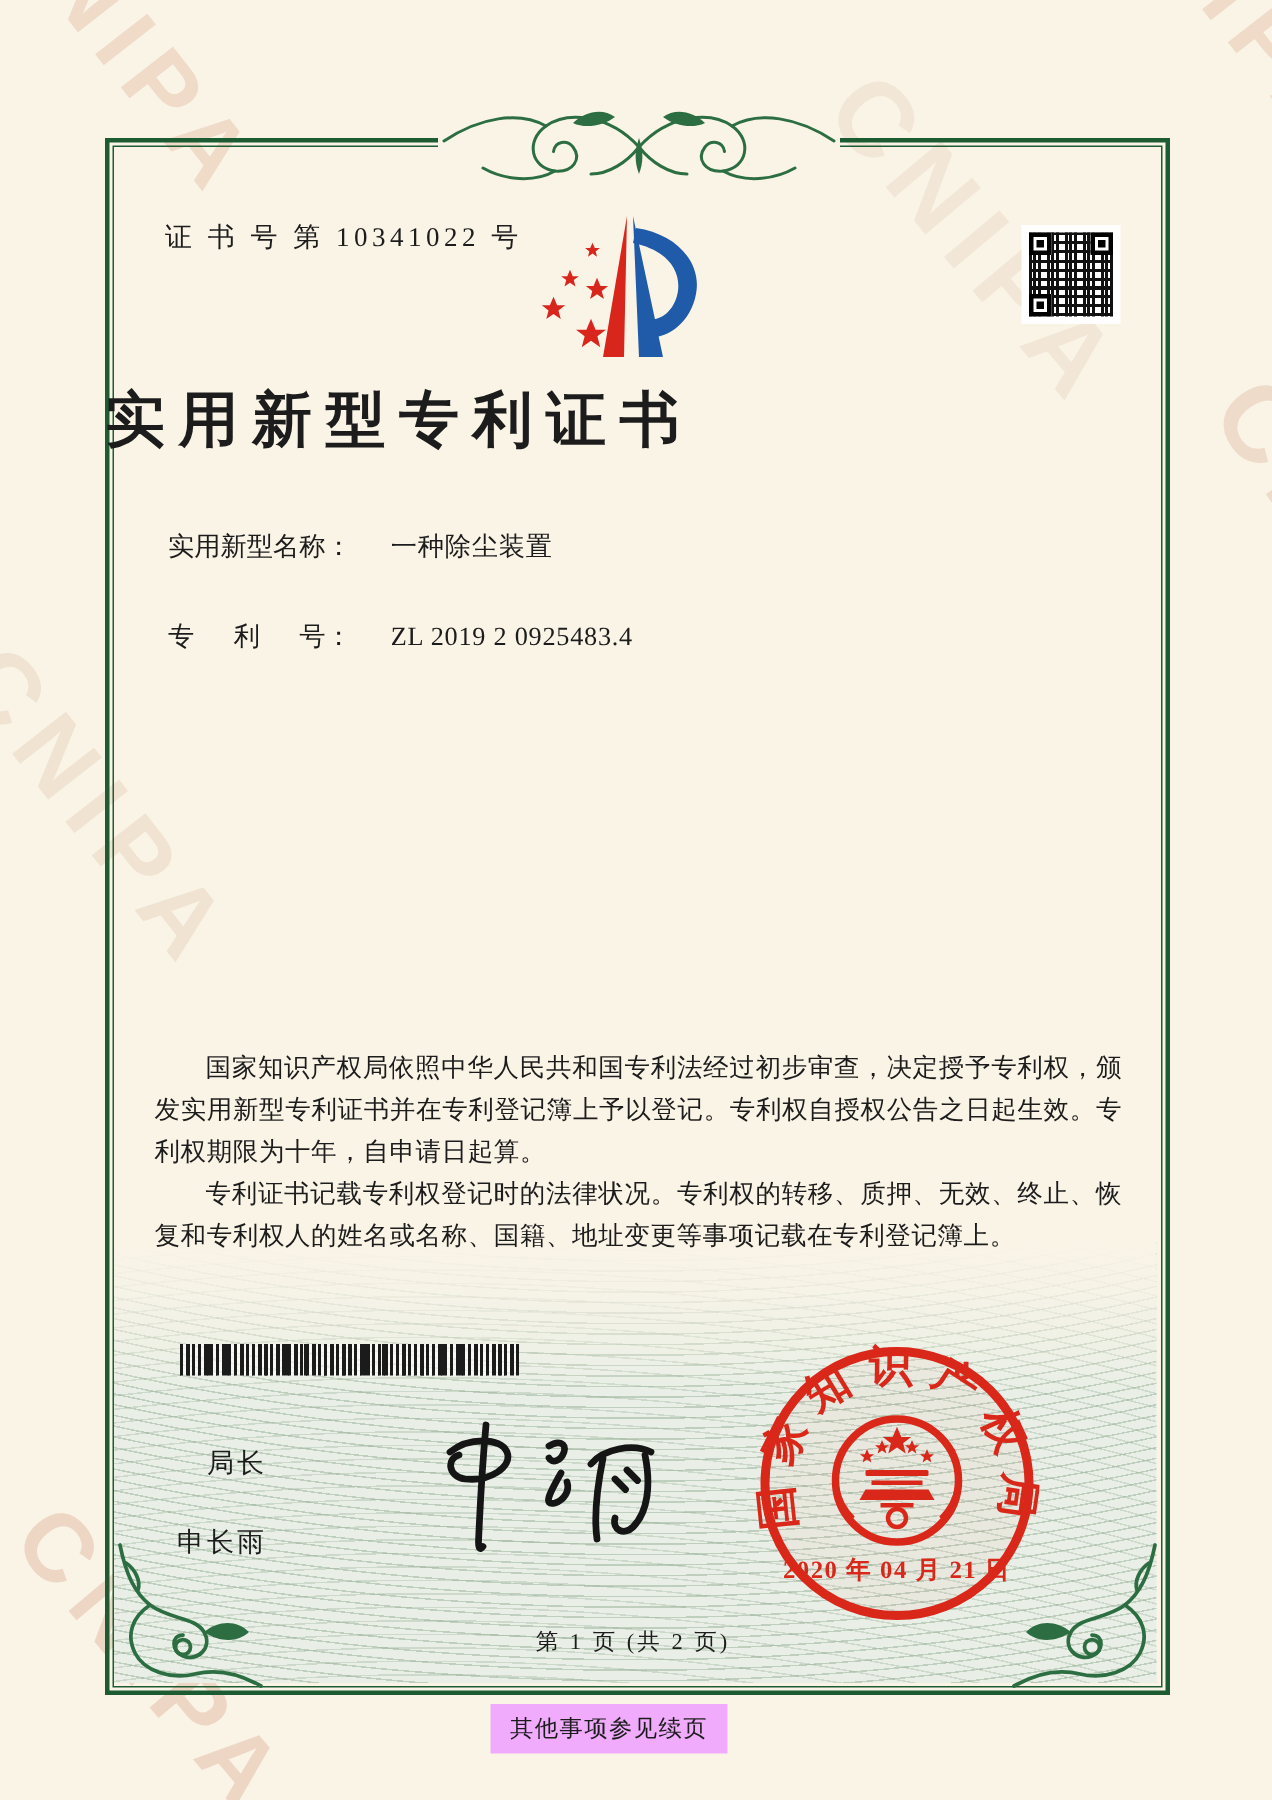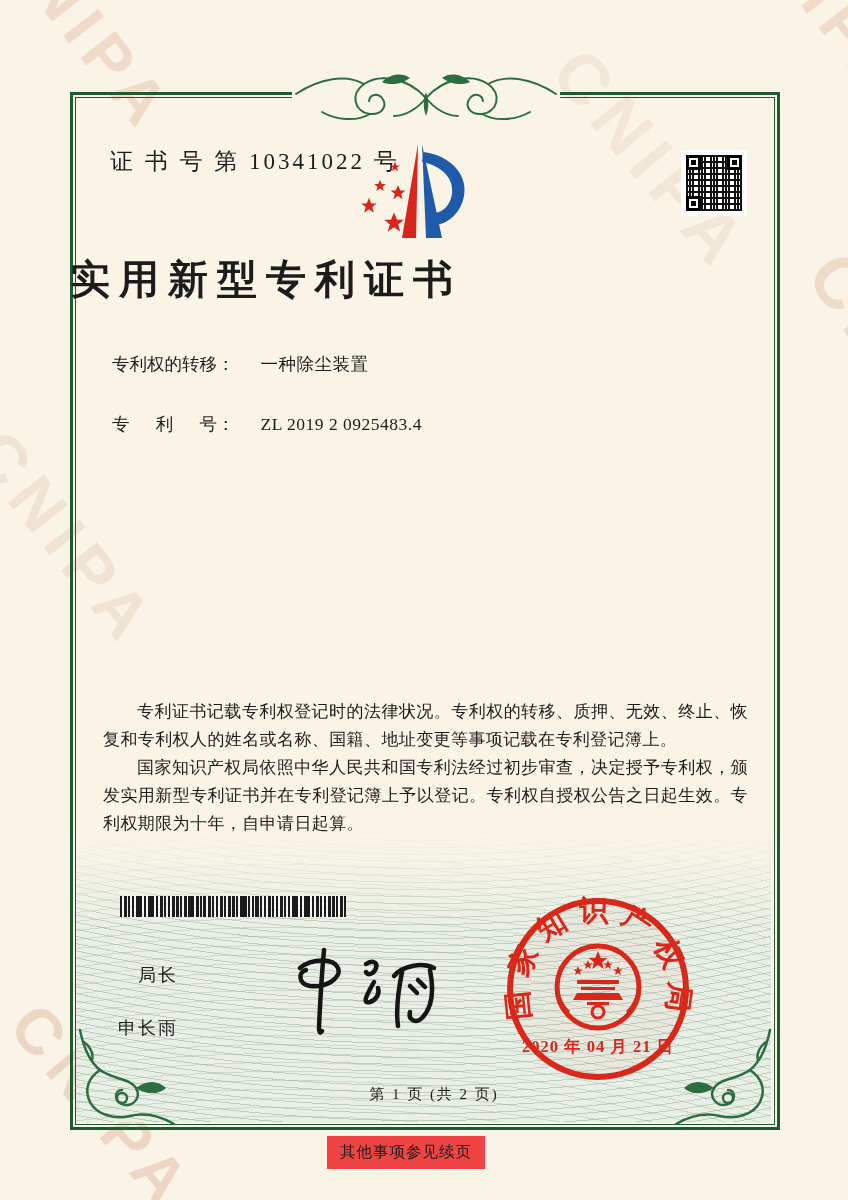--- a/index.html
+++ b/index.html
@@ -40,21 +40,21 @@
     background:linear-gradient(180deg,#faf4e7 0,rgba(250,244,231,0.75) 34px,rgba(250,244,231,0) 100px);
   }
   
   .ornament-top{position:absolute;left:286px;top:64px;z-index:3;}
   .corner{position:absolute;z-index:3;}
   .corner-br{left:670px;top:1028px;}
   .corner-bl{left:74px;top:1028px;transform:scaleX(-1);}
   
   .cert-no{
     position:absolute;left:110px;top:146px;z-index:4;
-    font-size:23px;letter-spacing:3px;
+    font-size:18px;letter-spacing:3px;
   }
   .logo{position:absolute;left:352px;top:136px;z-index:4;}
   .qr{
     position:absolute;left:681px;top:150px;width:56px;height:56px;z-index:4;
     background:#fff;padding:5px;
   }
   .qr-noise{
     position:absolute;left:5px;top:5px;width:56px;height:56px;
     background-image:
       repeating-linear-gradient(90deg,#111 0 2px,transparent 2px 6px),
@@ -99,25 +99,25 @@
   .signature{position:absolute;left:262px;top:938px;z-index:4;}
   
   .seal{position:absolute;left:503px;top:894px;z-index:5;}
   .seal-date{
     position:absolute;left:503px;top:1036px;width:190px;z-index:6;
     text-align:center;color:#d9281a;font-size:16.5px;font-weight:bold;letter-spacing:1px;
   }
   
   .page-info{
     position:absolute;left:70px;top:1085px;width:704px;z-index:4;
-    text-align:center;font-size:15px;letter-spacing:2px;padding-left:12px;
+    text-align:center;font-size:15px;letter-spacing:2px;
   }
   .cont-note{
     position:absolute;left:327px;top:1136px;width:158px;height:33px;z-index:4;
-    background:#ef4444;display:flex;align-items:center;justify-content:center;
+    background:#f0abfc;display:flex;align-items:center;justify-content:center;
     font-size:15.5px;letter-spacing:1px;
   }
 </style>
 </head>
 <body>
 
 <span class="wm wm1">CNIPA</span>
 <span class="wm wm2">CNIPA</span>
 <span class="wm wm3">CNIPA</span>
 <span class="wm wm4">CNIPA</span>
@@ -192,30 +192,30 @@
   <div class="qr-noise"></div>
   <div class="finder f1"></div>
   <div class="finder f2"></div>
   <div class="finder f3"></div>
 </div>
 
 <div class="title">实用新型专利证书</div>
 
 <div class="fields">
   <div class="frow first">
-    <span class="lbl">专利权的转移</span><span class="colon">：</span><span class="val">一种除尘装置</span>
+    <span class="lbl">实用新型名称</span><span class="colon">：</span><span class="val">一种除尘装置</span>
   </div>
   <div class="frow">
     <span class="lbl">专利号</span><span class="colon">：</span><span class="val">ZL 2019 2 0925483.4</span>
   </div>
 </div>
 
 <div class="paras">
+  <p>国家知识产权局依照中华人民共和国专利法经过初步审查，决定授予专利权，颁发实用新型专利证书并在专利登记簿上予以登记。专利权自授权公告之日起生效。专利权期限为十年，自申请日起算。</p>
   <p>专利证书记载专利权登记时的法律状况。专利权的转移、质押、无效、终止、恢复和专利权人的姓名或名称、国籍、地址变更等事项记载在专利登记簿上。</p>
-  <p>国家知识产权局依照中华人民共和国专利法经过初步审查，决定授予专利权，颁发实用新型专利证书并在专利登记簿上予以登记。专利权自授权公告之日起生效。专利权期限为十年，自申请日起算。</p>
 </div>
 
 <div class="barcode"></div>
 
 <div class="signer">
   <div>局长</div>
   <div class="line2">申长雨</div>
 </div>
 
 <svg class="signature" width="190" height="100" viewBox="0 0 190 100">

